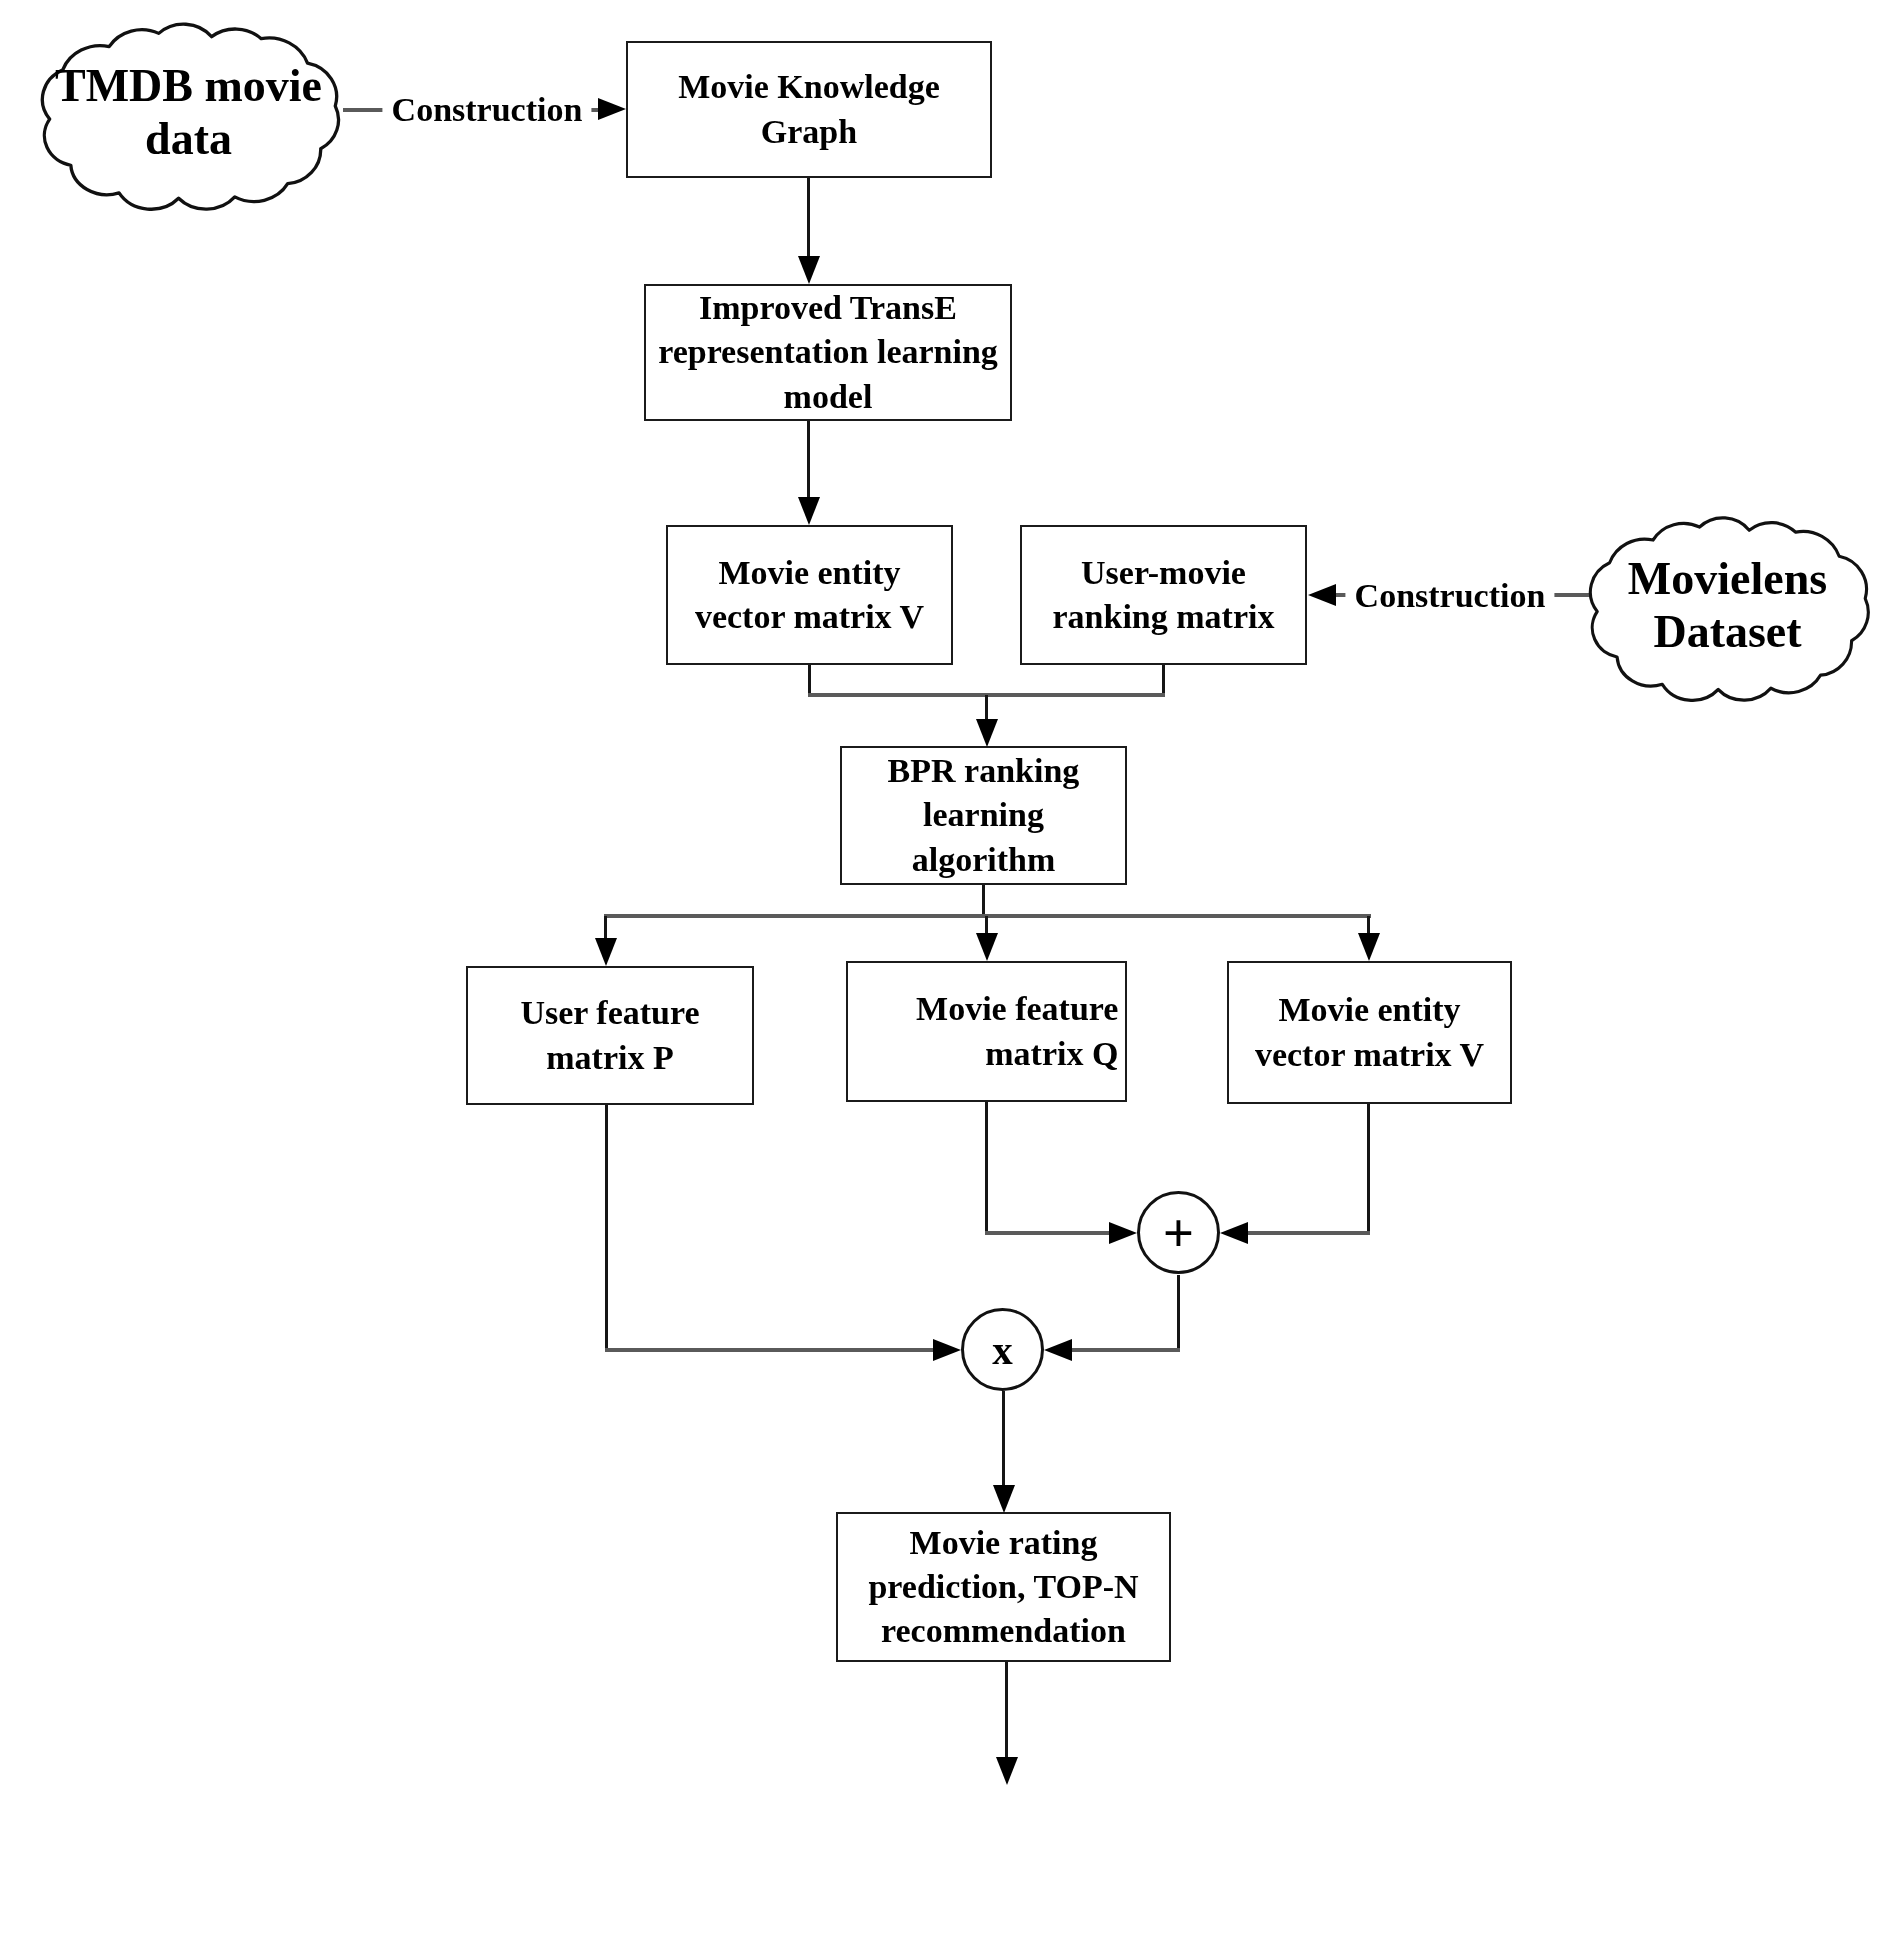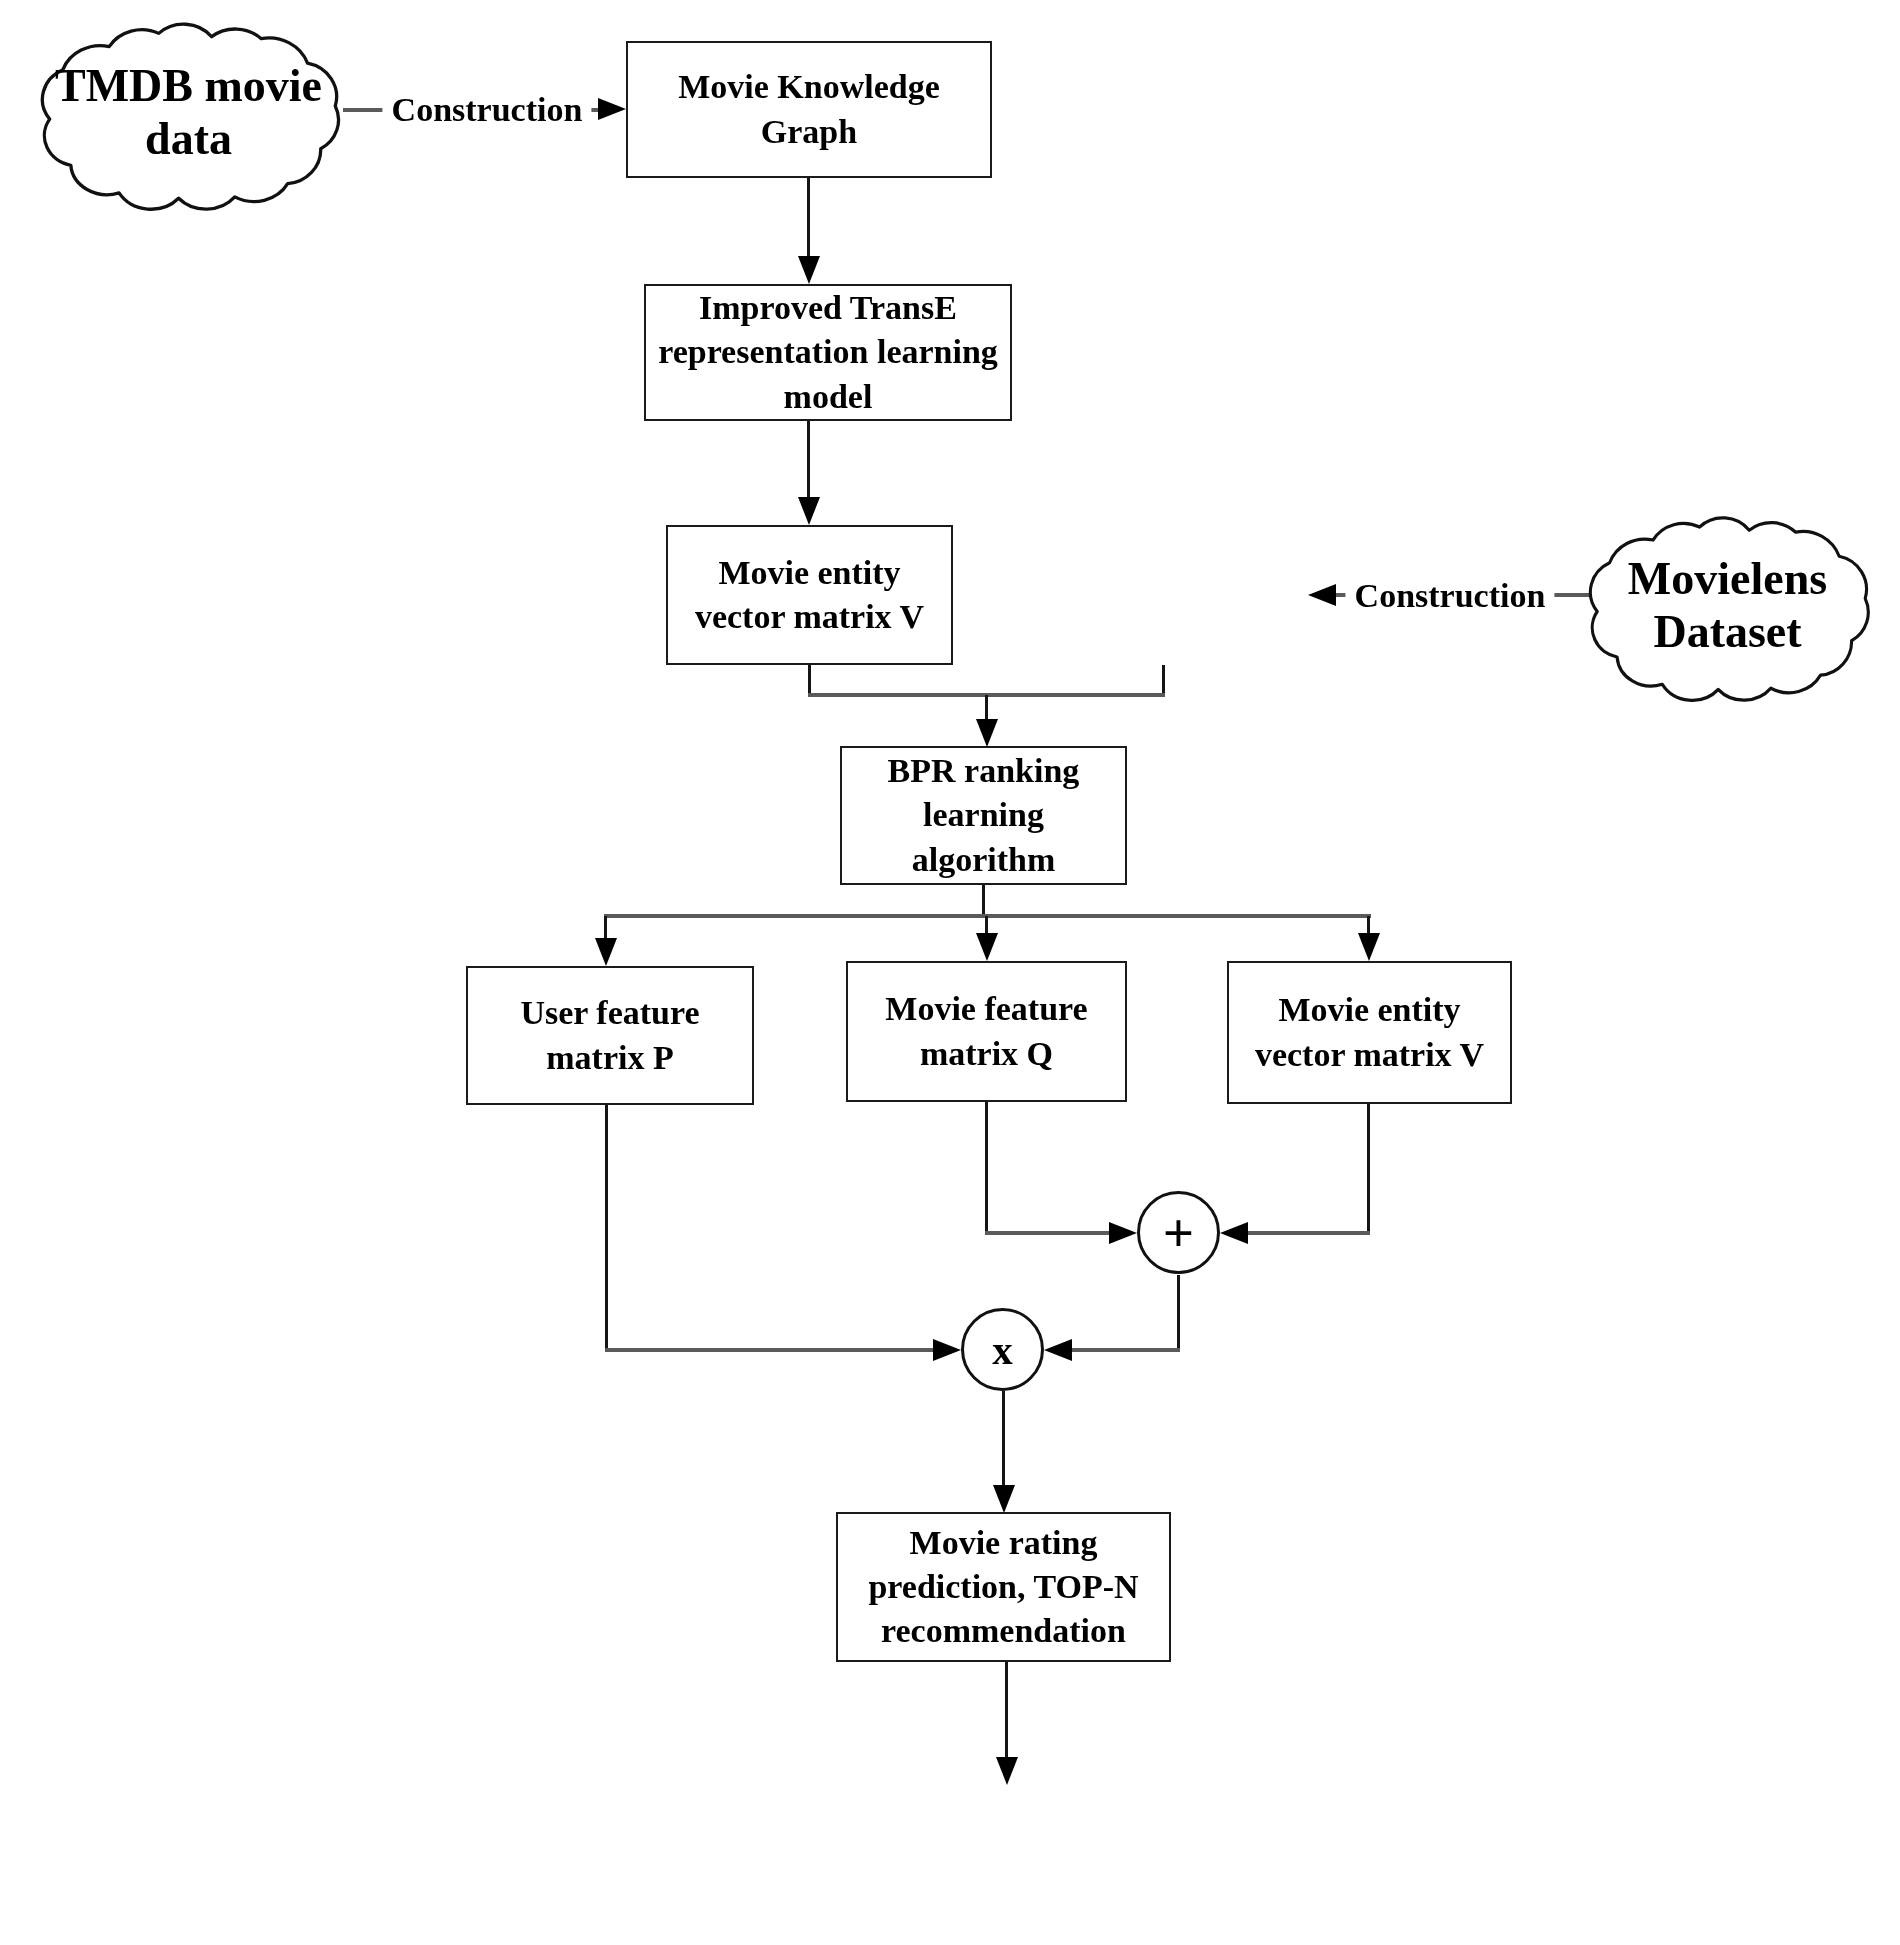--- a/index.html
+++ b/index.html
@@ -126,30 +126,33 @@
   </div>
 
   <div class="box" style="left:644px;top:284px;width:368px;height:137px;">
     <span>Improved TransE representation learning model</span>
   </div>
 
   <div class="box" style="left:666px;top:525px;width:287px;height:140px;">
     <span>Movie entity vector matrix V</span>
   </div>
 
+  <div class="box" style="left:1020px;top:525px;width:287px;height:140px;">
+    <span>User-movie ranking matrix</span>
+  </div>
 
   <div class="box" style="left:840px;top:746px;width:287px;height:139px;">
     <span>BPR ranking learning algorithm</span>
   </div>
 
   <div class="box" style="left:466px;top:966px;width:288px;height:139px;">
     <span>User feature matrix P</span>
   </div>
 
-  <div class="box" style="left:846px;top:961px;width:281px;height:141px;">
+  <div class="box" style="left:846px;top:961px;width:281px;height:141px;text-align:right;">
     <span>Movie feature matrix Q</span>
   </div>
 
   <div class="box" style="left:1227px;top:961px;width:285px;height:143px;">
     <span>Movie entity vector matrix V</span>
   </div>
 
   <div class="box" style="left:836px;top:1512px;width:335px;height:150px;">
     <span>Movie rating prediction, TOP-N recommendation</span>
   </div>

